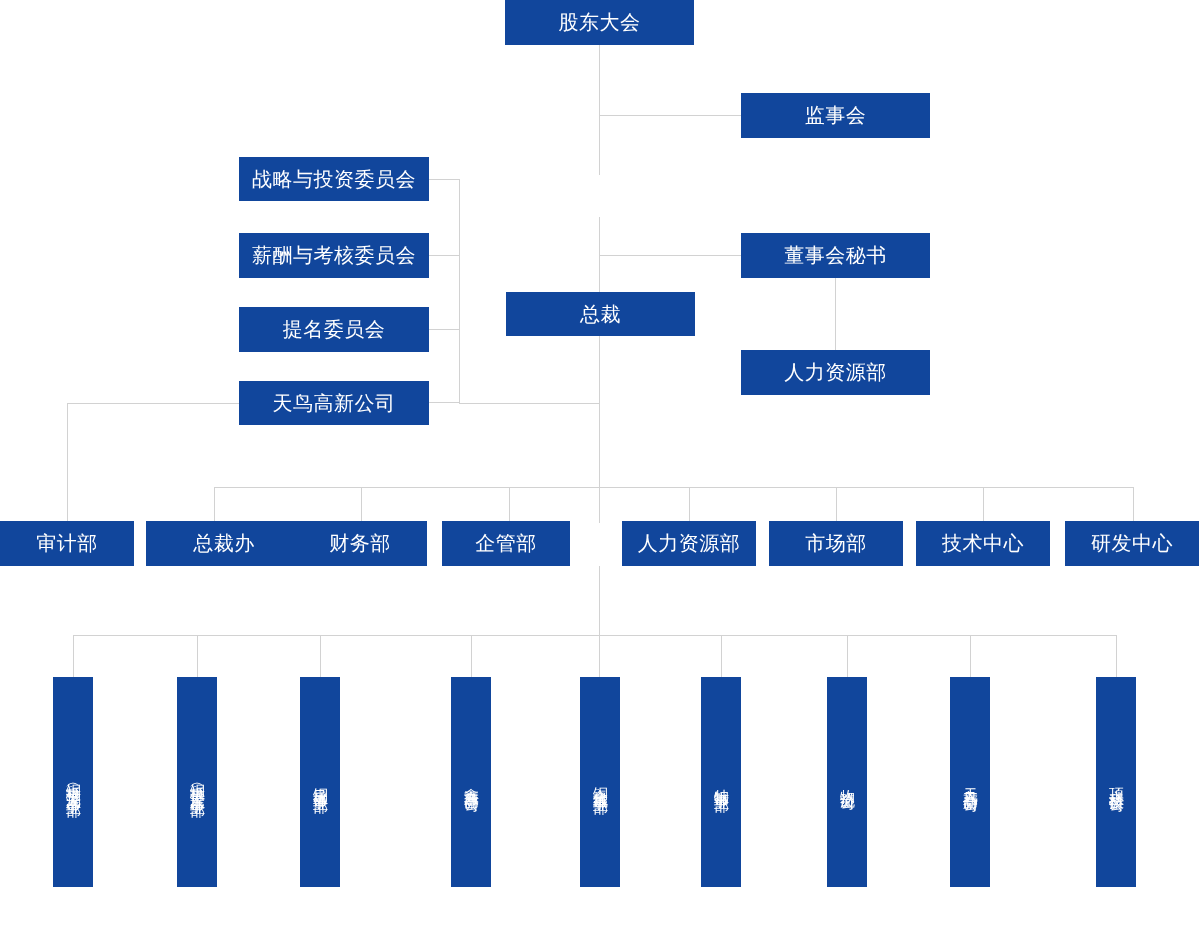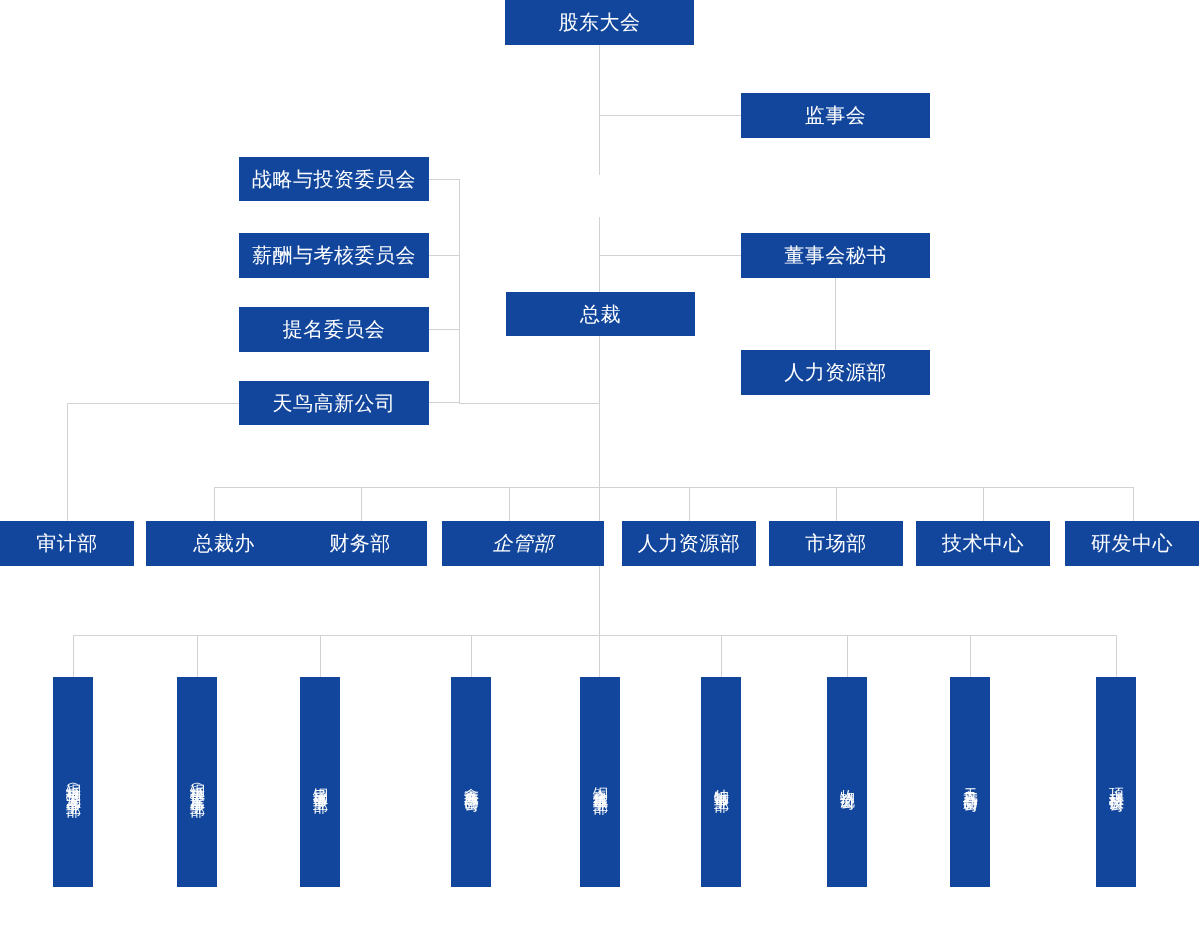--- a/index.html
+++ b/index.html
@@ -106,21 +106,21 @@
   <div class="box" style="left:741px; top:350px; width:189px; height:45px;">人力资源部</div>
 
   <div class="box" style="left:239px; top:157px; width:190px; height:44px;">战略与投资委员会</div>
   <div class="box" style="left:239px; top:233px; width:190px; height:45px;">薪酬与考核委员会</div>
   <div class="box" style="left:239px; top:307px; width:190px; height:45px;">提名委员会</div>
   <div class="box" style="left:239px; top:381px; width:190px; height:44px;">天鸟高新公司</div>
 
   <div class="box" style="left:0px; top:521px; width:134px; height:45px;">审计部</div>
   <div class="box" style="left:146px; top:521px; width:156px; height:45px;">总裁办</div>
   <div class="box" style="left:293px; top:521px; width:134px; height:45px;">财务部</div>
-  <div class="box" style="left:442px; top:521px; width:162px; height:45px;font-style:italic;">企管部</div>
+  <div class="box" style="left:442px; top:521px; width:128px; height:45px;">企管部</div>
   <div class="box" style="left:622px; top:521px; width:134px; height:45px;text-align:center;">人力资源部</div>
   <div class="box" style="left:769px; top:521px; width:134px; height:45px;">市场部</div>
   <div class="box" style="left:916px; top:521px; width:134px; height:45px;">技术中心</div>
   <div class="box" style="left:1065px; top:521px; width:134px; height:45px;">研发中心</div>
 
   <div class="box vertical" style="left:53px; top:677px; width:40px; height:210px;">铜板带（芜湖）事业部</div>
   <div class="box vertical" style="left:177px; top:677px; width:40px; height:210px;">铜板带（广东）事业部</div>
   <div class="box vertical" style="left:300px; top:677px; width:40px; height:210px;">铜导体事业部</div>
   <div class="box vertical" style="left:451px; top:677px; width:40px; height:210px;">鑫海高导公司</div>
   <div class="box vertical" style="left:580px; top:677px; width:40px; height:210px;">铜合金线事业部</div>

